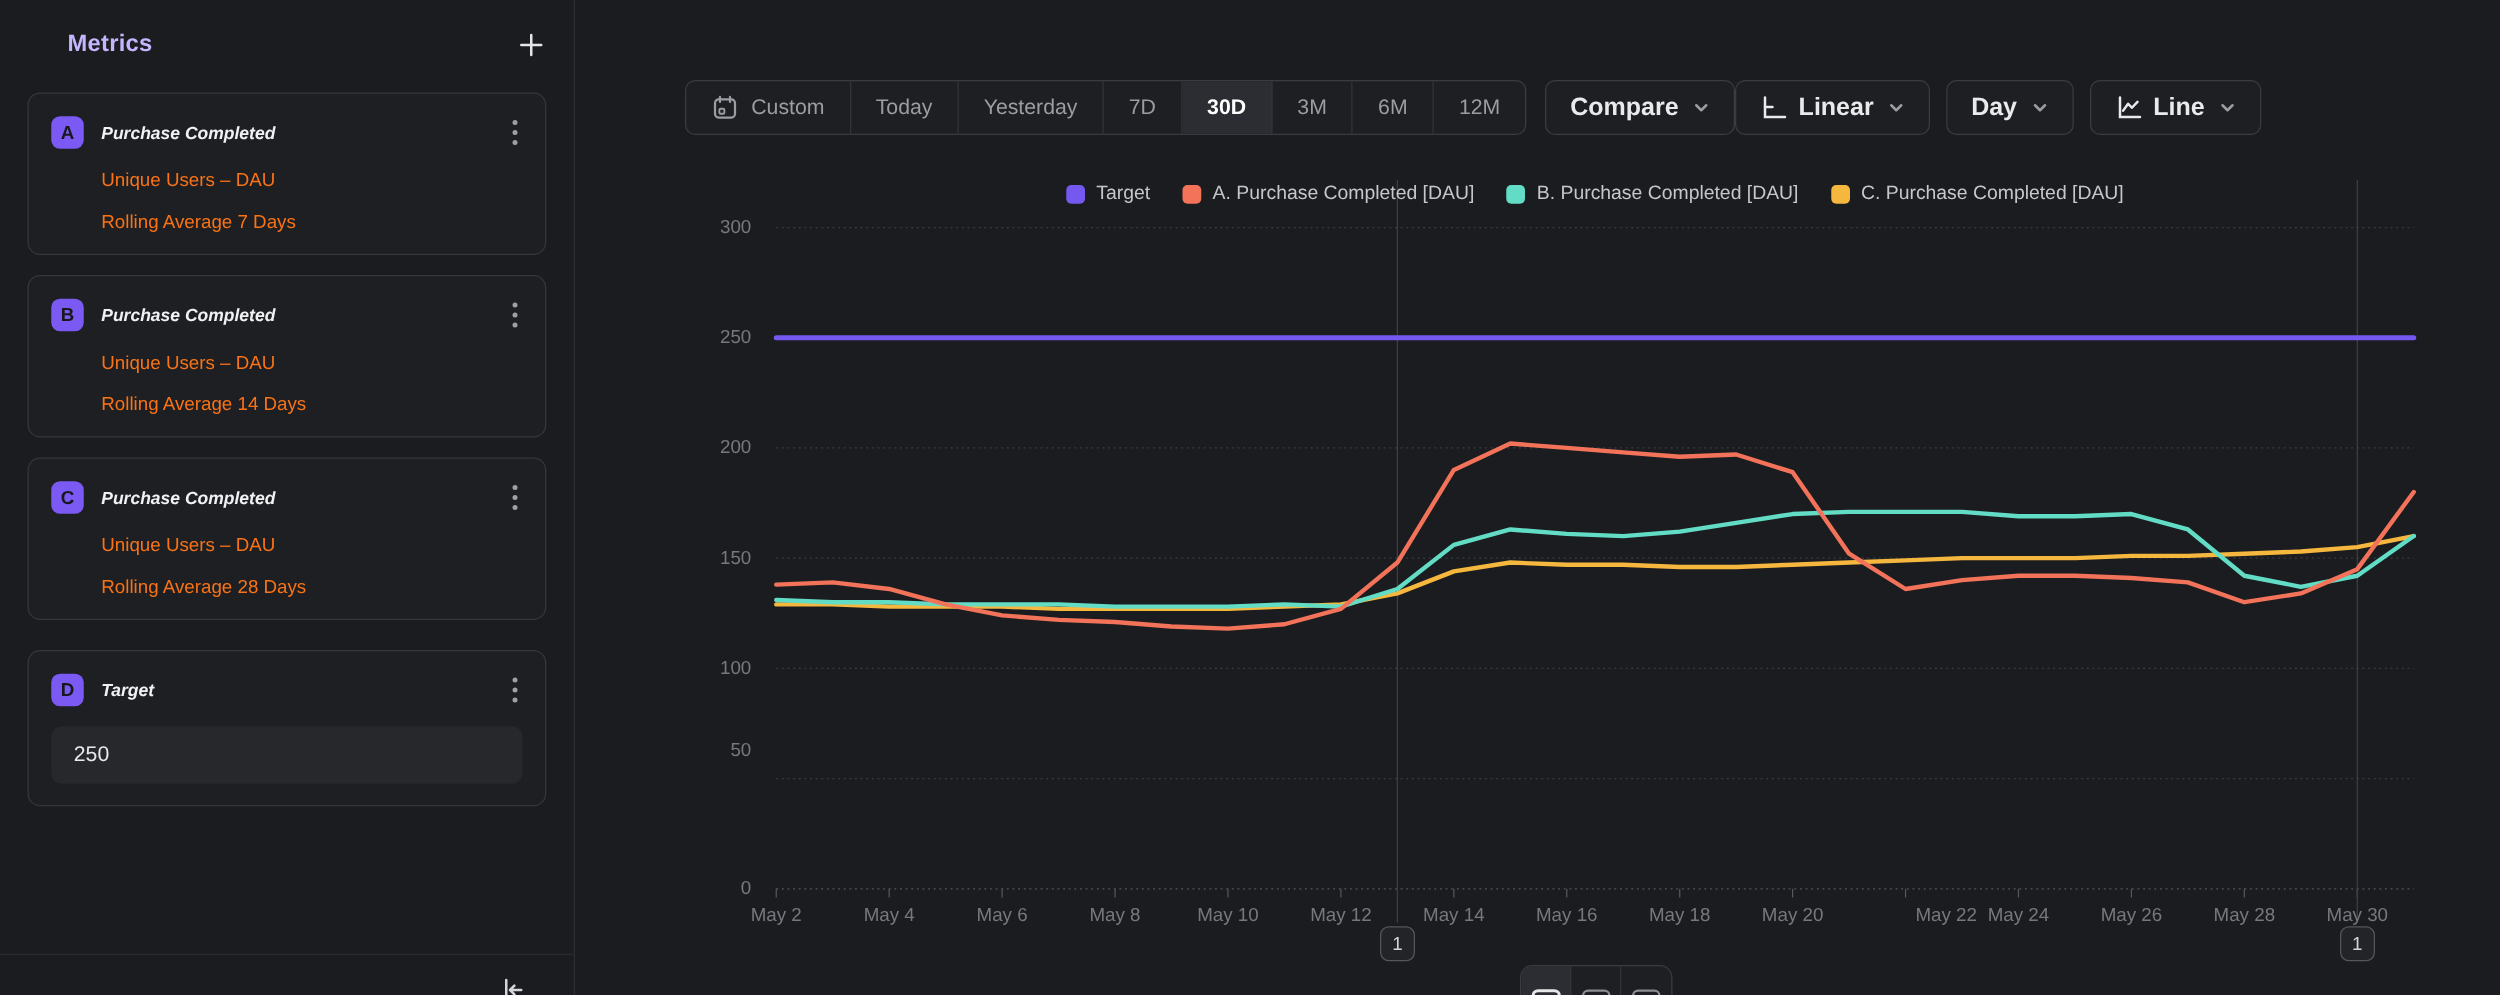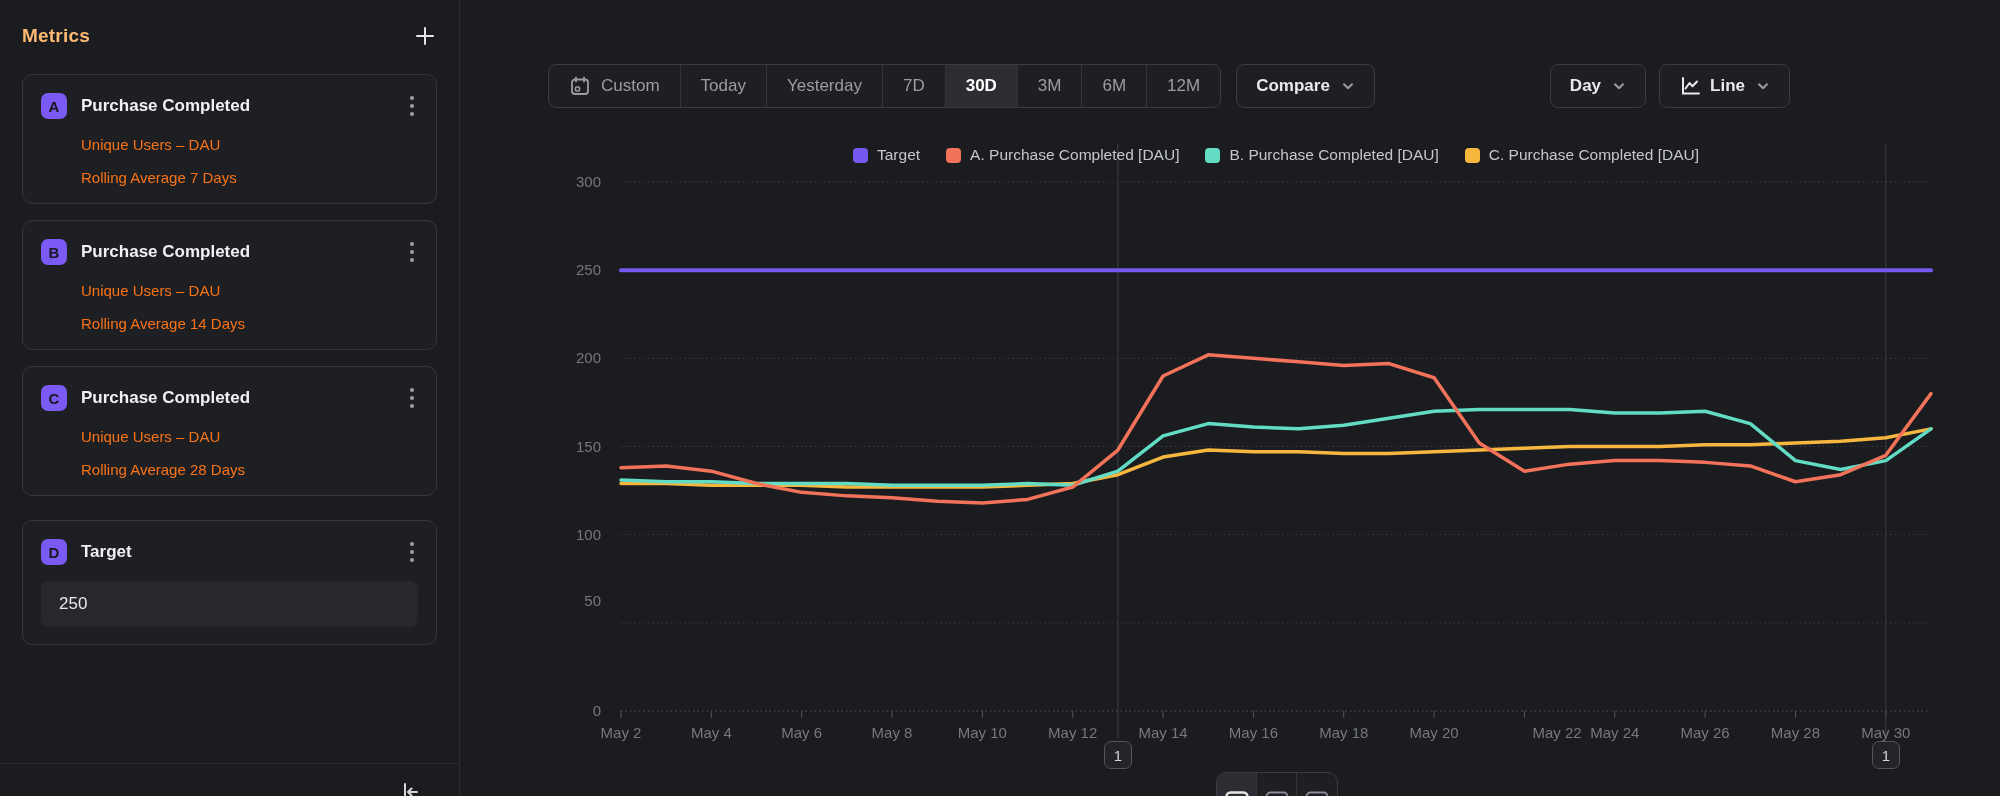--- a/index.html
+++ b/index.html
@@ -7,30 +7,30 @@
   body {
     background:#1B1C1F;
     font-family:"Liberation Sans", sans-serif;
     color:#ECEDEF;
     position:relative;
   }
   
   .sidebar { position:absolute; left:0; top:0; width:460px; height:796px;
     border-right:1px solid #2C2D31; padding:0 22px; }
   .sb-header { display:flex; justify-content:space-between; align-items:center; margin-top:24px; }
-  .sb-title { font-size:19px; font-weight:700; color:#fdba74; letter-spacing:.2px; }
+  .sb-title { font-size:19px; font-weight:700; color:#c4b5fd; letter-spacing:.2px;margin-left:32px; }
   .icon-btn { width:24px; height:24px; display:flex; align-items:center; justify-content:center; cursor:pointer; }
   .card { background:#1E1F23; border:1px solid #36373C; border-radius:10px;
     padding:17px 18px; margin-top:16px; position:relative; }
   .card.first { margin-top:26px; }
   .card.target { margin-top:24px; }
   .card-top { display:flex; align-items:center; gap:14px; }
   .badge { width:26px; height:26px; border-radius:7px; background:#7B5AF3; color:#17181E;
     font-size:15px; font-weight:700; display:flex; align-items:center; justify-content:center; }
-  .card-title { font-size:17px; font-weight:700; color:#F0F1F3; flex:1; }
+  .card-title { font-size:14px; font-weight:700; color:#F0F1F3; flex:1;font-style:italic; }
   .kebab { display:flex; flex-direction:column; gap:4px; align-items:center; padding:4px; cursor:pointer; }
   .kebab i { width:4px; height:4px; border-radius:50%; background:#9EA0A6; display:block; }
   .card-line { font-size:15px; color:#f97316; margin-top:16px; margin-left:40px; }
   .target-input { margin-top:15px; width:100%; height:46px; background:#26282C; border:none;
     border-radius:8px; color:#E8E9EB; font-size:17px; padding:0 18px;
     font-family:"Liberation Sans", sans-serif; }
   .filter-row { display:flex; justify-content:space-between; align-items:center; margin-top:52px; }
   .filter-title { font-size:18px; font-weight:700; color:#8E9096; }
   .sb-divider { position:absolute; left:0; bottom:32px; width:460px; height:1px; background:#2A2B2E; }
   .collapse-btn { position:absolute; left:398px; top:780px; cursor:pointer; }
@@ -40,21 +40,21 @@
   .left-group { display:flex; align-items:center; gap:15px; }
   .right-group { display:flex; align-items:center; gap:13px; margin-left:auto; }
   .seg-control { display:flex; align-items:stretch; height:44px; border:1px solid #3A3C41;
     border-radius:8px; overflow:hidden; background:#1E1F22; }
   .seg { display:flex; align-items:center; gap:10px; padding:0 20px; font-size:17px;
     color:#9B9DA3; border-right:1px solid #333439; cursor:pointer; white-space:nowrap; }
   .seg:last-child { border-right:none; }
   .seg.active { background:#2B2D32; color:#FFFFFF; font-weight:700; }
   .btn { display:flex; align-items:center; gap:9px; height:44px; padding:0 19px;
     border:1px solid #3A3C41; border-radius:8px; background:#1E1F22; color:#E9EAEC;
-    font-size:17px; font-weight:700; cursor:pointer; white-space:nowrap; }
+    font-size:20px; font-weight:700; cursor:pointer; white-space:nowrap; }
   .chev { margin-left:2px; }
   
   .chart { position:absolute; left:0; top:130px; width:1539px; height:666px; }
   #chart-svg { position:absolute; left:0; top:0; }
   .legend { position:absolute; top:16px; left:160px; width:1310px; display:flex;
     justify-content:center; gap:26px; }
   .legend-item { display:flex; align-items:center; gap:9px; color:#C5C7CB; font-size:15.5px; }
   .legend-chip { width:15px; height:15px; border-radius:4px; }
   .y-label { position:absolute; left:55px; width:85px; text-align:right; color:#76787E; font-size:15px; }
   .x-label { position:absolute; width:90px; text-align:center; color:#76787E; font-size:15px; top:594px; }
@@ -180,20 +180,30 @@
           </div>
       </div>
       <div class="btn">
         <span>Compare</span>
         <svg class="chev" width="14" height="14" viewBox="0 0 14 14">
           <path d="M3 5.2 7 9.2 11 5.2" fill="none" stroke="#9B9DA3" stroke-width="2" stroke-linecap="round" stroke-linejoin="round"></path>
         </svg>
       </div>
     </div>
     <div class="right-group">
+      <div class="btn">
+        <svg width="22" height="22" viewBox="0 0 22 22">
+          <path d="M4 3v15.5H20" fill="none" stroke="#E9EAEC" stroke-width="2" stroke-linecap="round"></path>
+          <path d="M4 10.5h6" stroke="#E9EAEC" stroke-width="2" stroke-linecap="round"></path>
+        </svg>
+        <span>Linear</span>
+        <svg class="chev" width="14" height="14" viewBox="0 0 14 14">
+          <path d="M3 5.2 7 9.2 11 5.2" fill="none" stroke="#9B9DA3" stroke-width="2" stroke-linecap="round" stroke-linejoin="round"></path>
+        </svg>
+      </div>
       <div class="btn">
         <span>Day</span>
         <svg class="chev" width="14" height="14" viewBox="0 0 14 14">
           <path d="M3 5.2 7 9.2 11 5.2" fill="none" stroke="#9B9DA3" stroke-width="2" stroke-linecap="round" stroke-linejoin="round"></path>
         </svg>
       </div>
       <div class="btn">
         <svg width="22" height="22" viewBox="0 0 22 22">
           <path d="M4 3v15.5H20" fill="none" stroke="#E9EAEC" stroke-width="2" stroke-linecap="round"></path>
           <path d="M6.5 13.5 10.5 8l3 3.2L18 6.5" fill="none" stroke="#E9EAEC" stroke-width="2" stroke-linecap="round" stroke-linejoin="round"></path>

